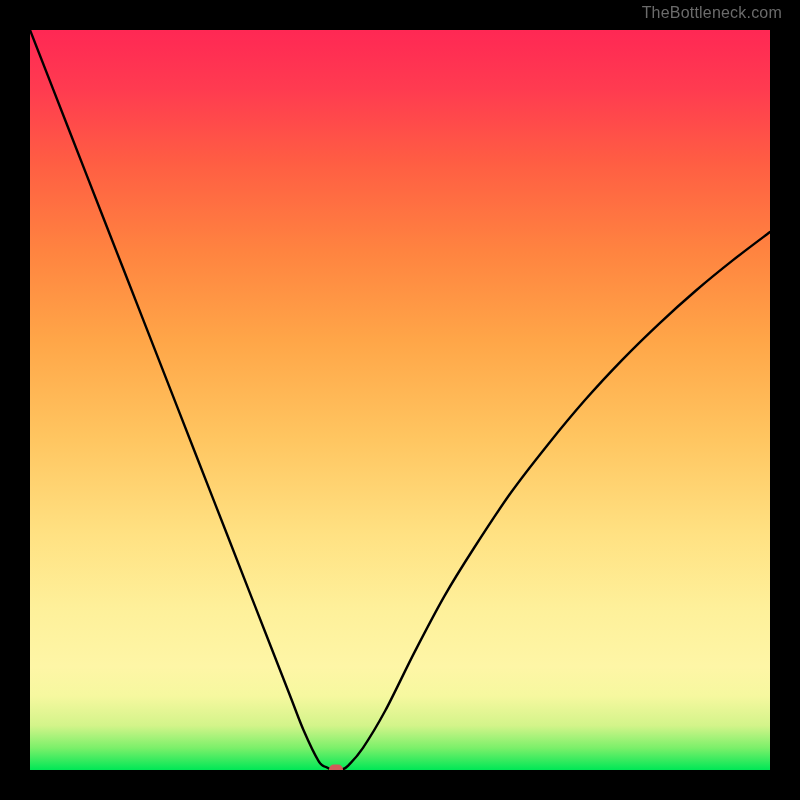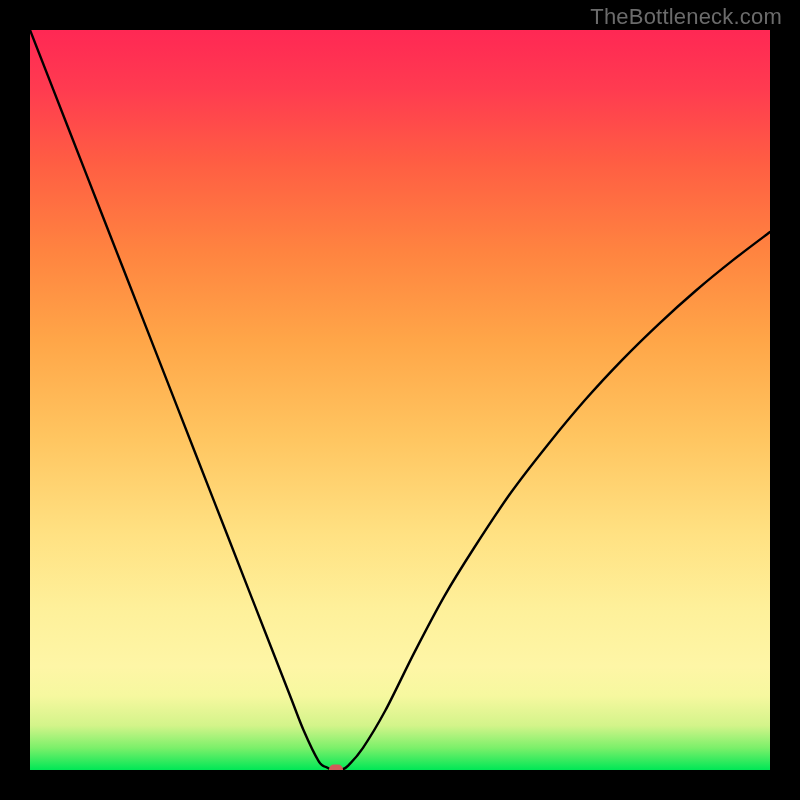--- a/index.html
+++ b/index.html
@@ -15,21 +15,21 @@
     position: relative;
     width: 800px;
     height: 800px;
     background: #000;
   }
   .watermark {
     position: absolute;
     top: 4px;
     right: 18px;
     color: #6b6b6b;
-    font-size: 22px;
+    font-size: 16px;
     font-weight: 500;
     letter-spacing: 0.2px;
     z-index: 10;
   }
   .plot-area {
     position: absolute;
     left: 30px;
     top: 30px;
     width: 740px;
     height: 740px;

